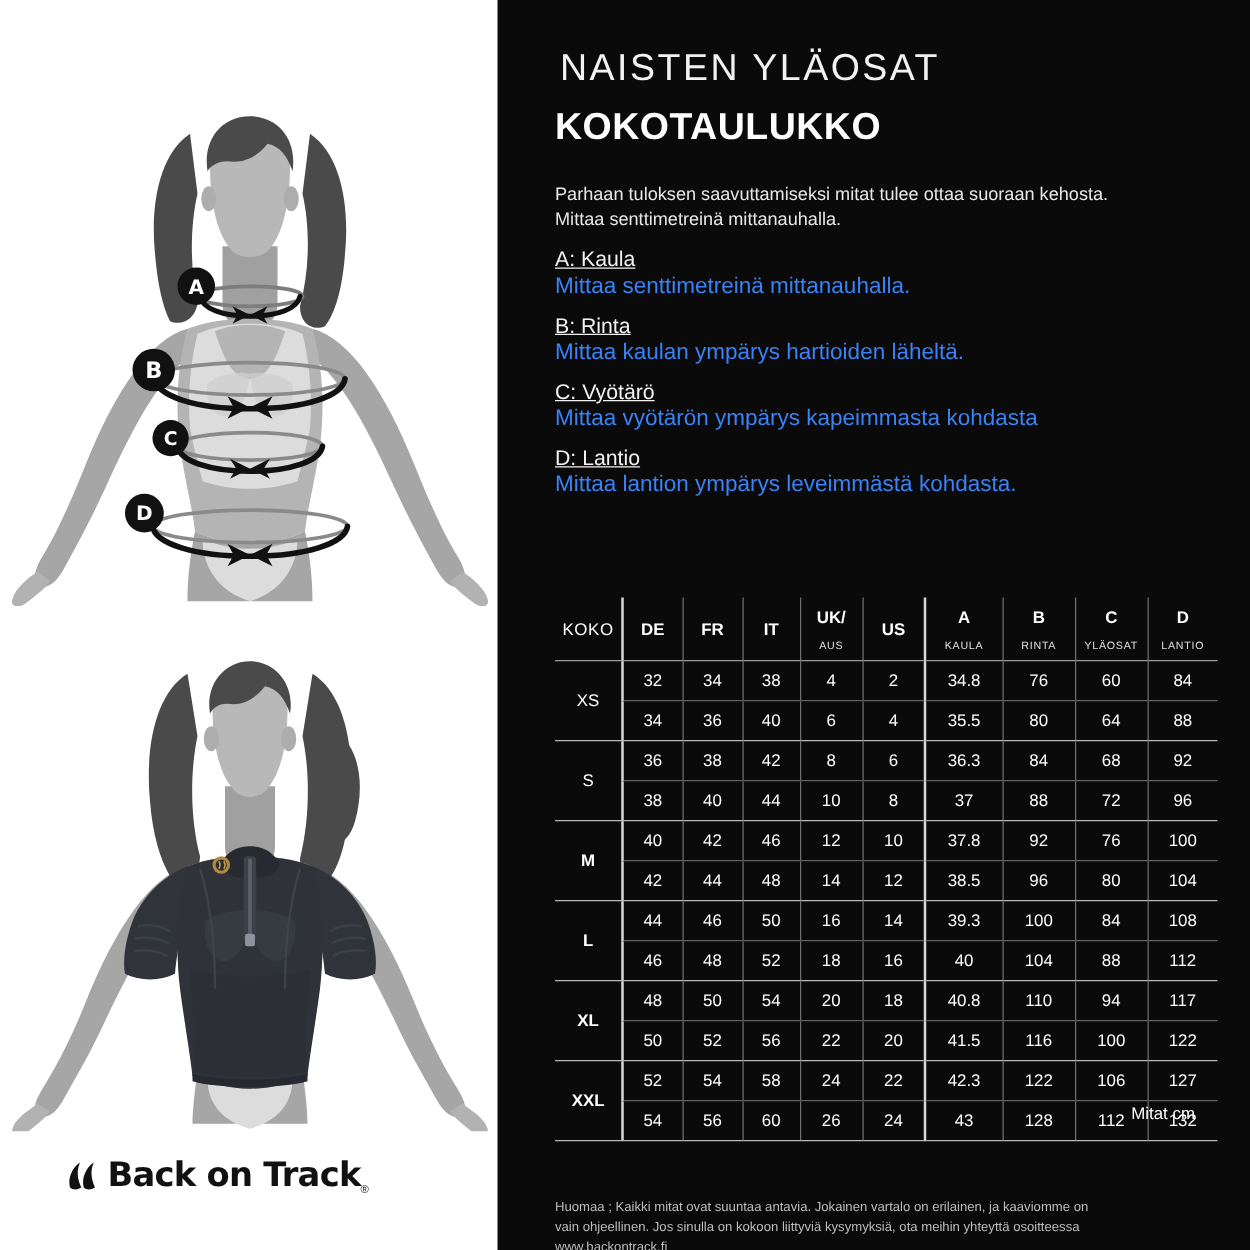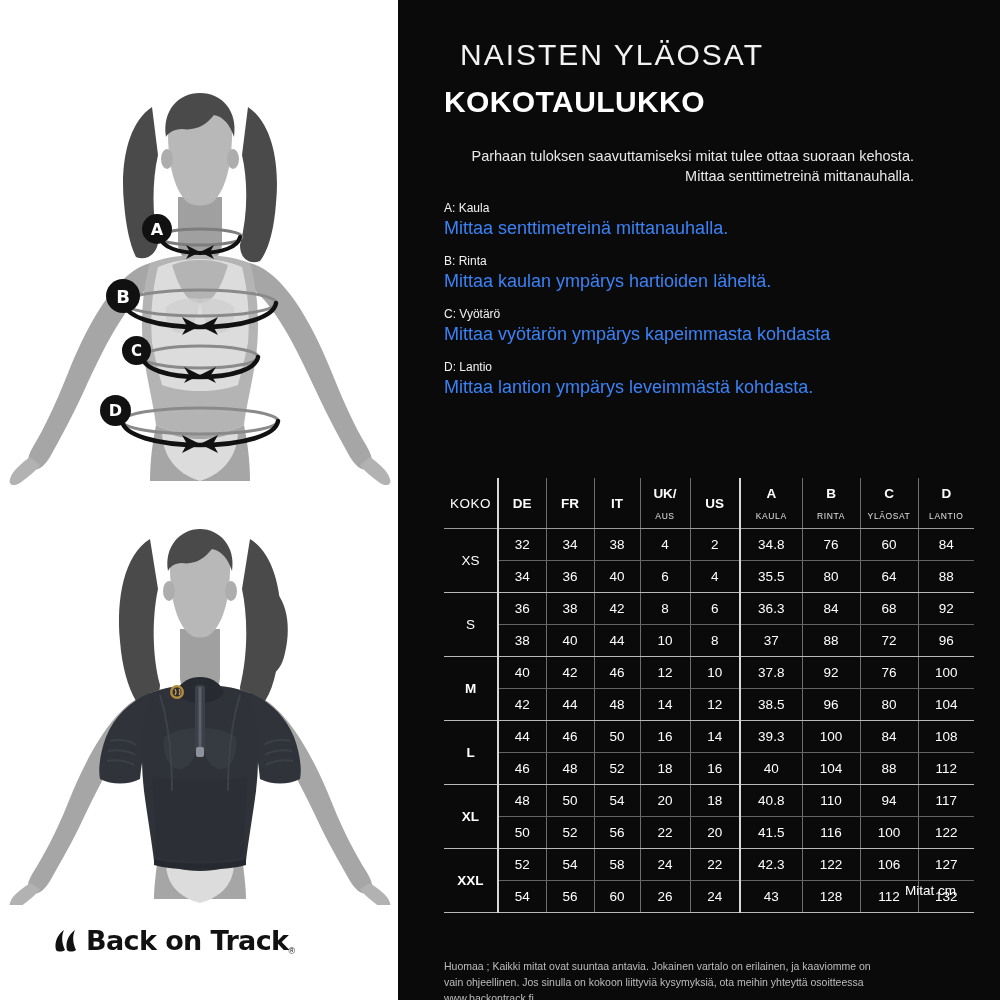--- a/index.html
+++ b/index.html
@@ -21,38 +21,38 @@
   .fig-top{top:85px;height:400px;}
   .fig-bottom{top:525px;height:380px;}
 
   
   .right-col{
     position:absolute;left:398px;top:0;width:602px;height:1000px;
     background:#0a0a0a;color:#fff;
   }
 
   .title-kicker{
-    position:absolute;left:62px;top:38px;
+    position:absolute;left:50px;top:38px;
     font-size:30px;letter-spacing:2.0px;font-weight:300;
     color:#f2f2f2;white-space:nowrap;
   }
   .title-main{
     position:absolute;left:46px;top:85px;
     font-size:30px;letter-spacing:0.4px;font-weight:bold;
     color:#ffffff;white-space:nowrap;
   }
 
   .intro{
     position:absolute;left:46px;top:146px;width:470px;
-    font-size:14.5px;line-height:20px;color:#e8e8e8;text-align:right;
+    font-size:14.5px;line-height:20px;color:#e8e8e8;
   }
 
   .meas-list{position:absolute;left:46px;top:198px;width:480px;}
   .meas-item{margin-bottom:13px;}
-  .meas-term{font-size:12px;line-height:20px;color:#f2f2f2;}
+  .meas-term{font-size:17px;line-height:20px;color:#f2f2f2;text-decoration:underline;}
   .meas-desc{font-size:18px;line-height:20px;color:#3b82f6;}
 
   
   .table-wrap{position:absolute;left:46px;top:478px;width:510px;}
   table.size{
     border-collapse:collapse;width:510px;
     table-layout:fixed;
   }
   table.size td, table.size th{
     text-align:center;vertical-align:middle;

